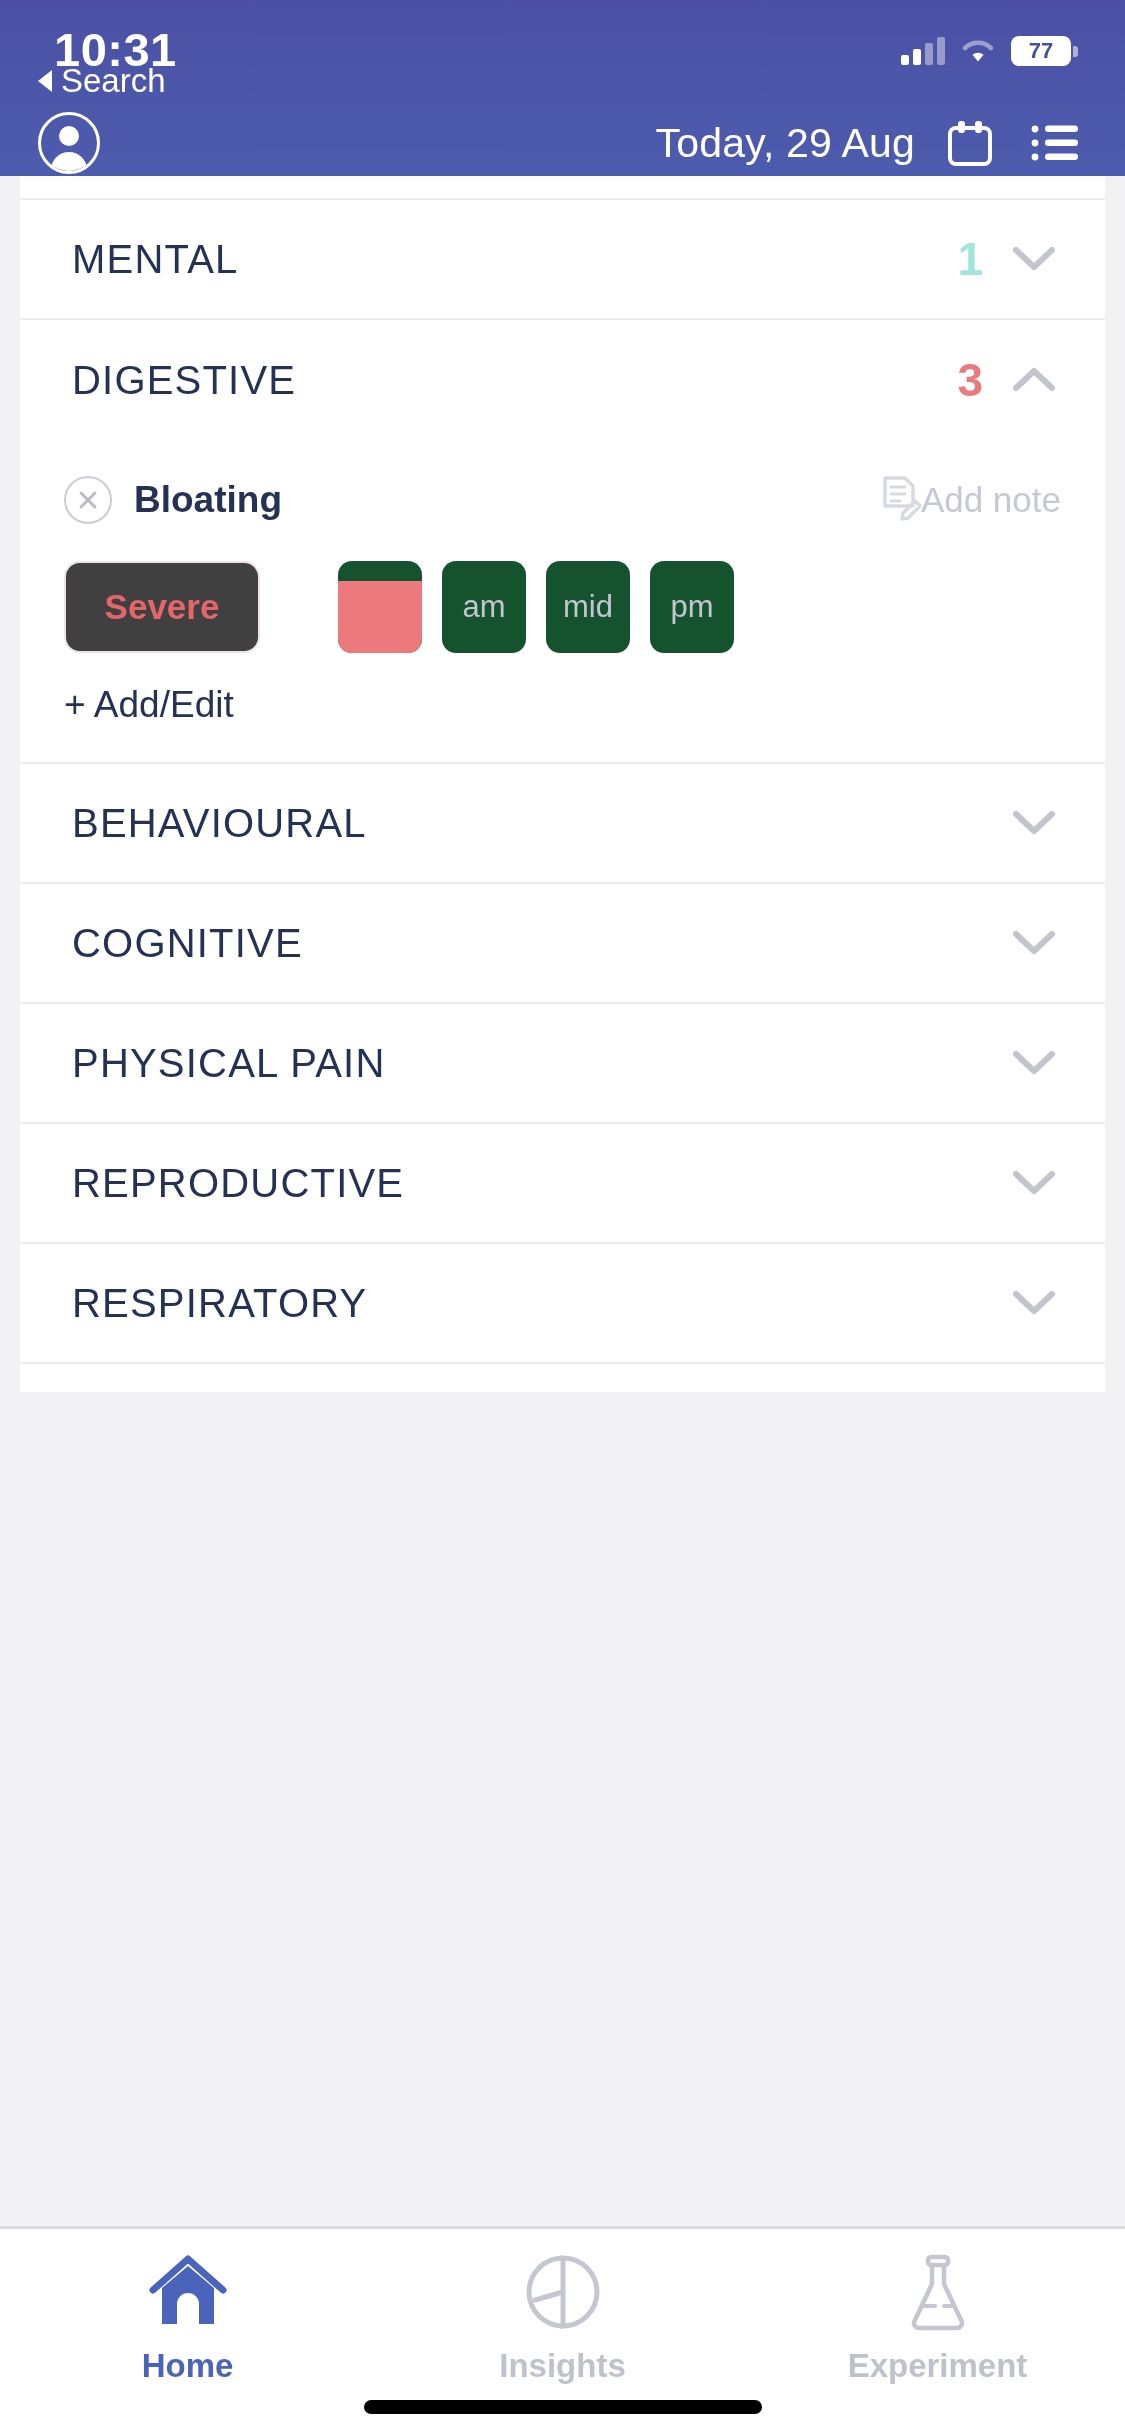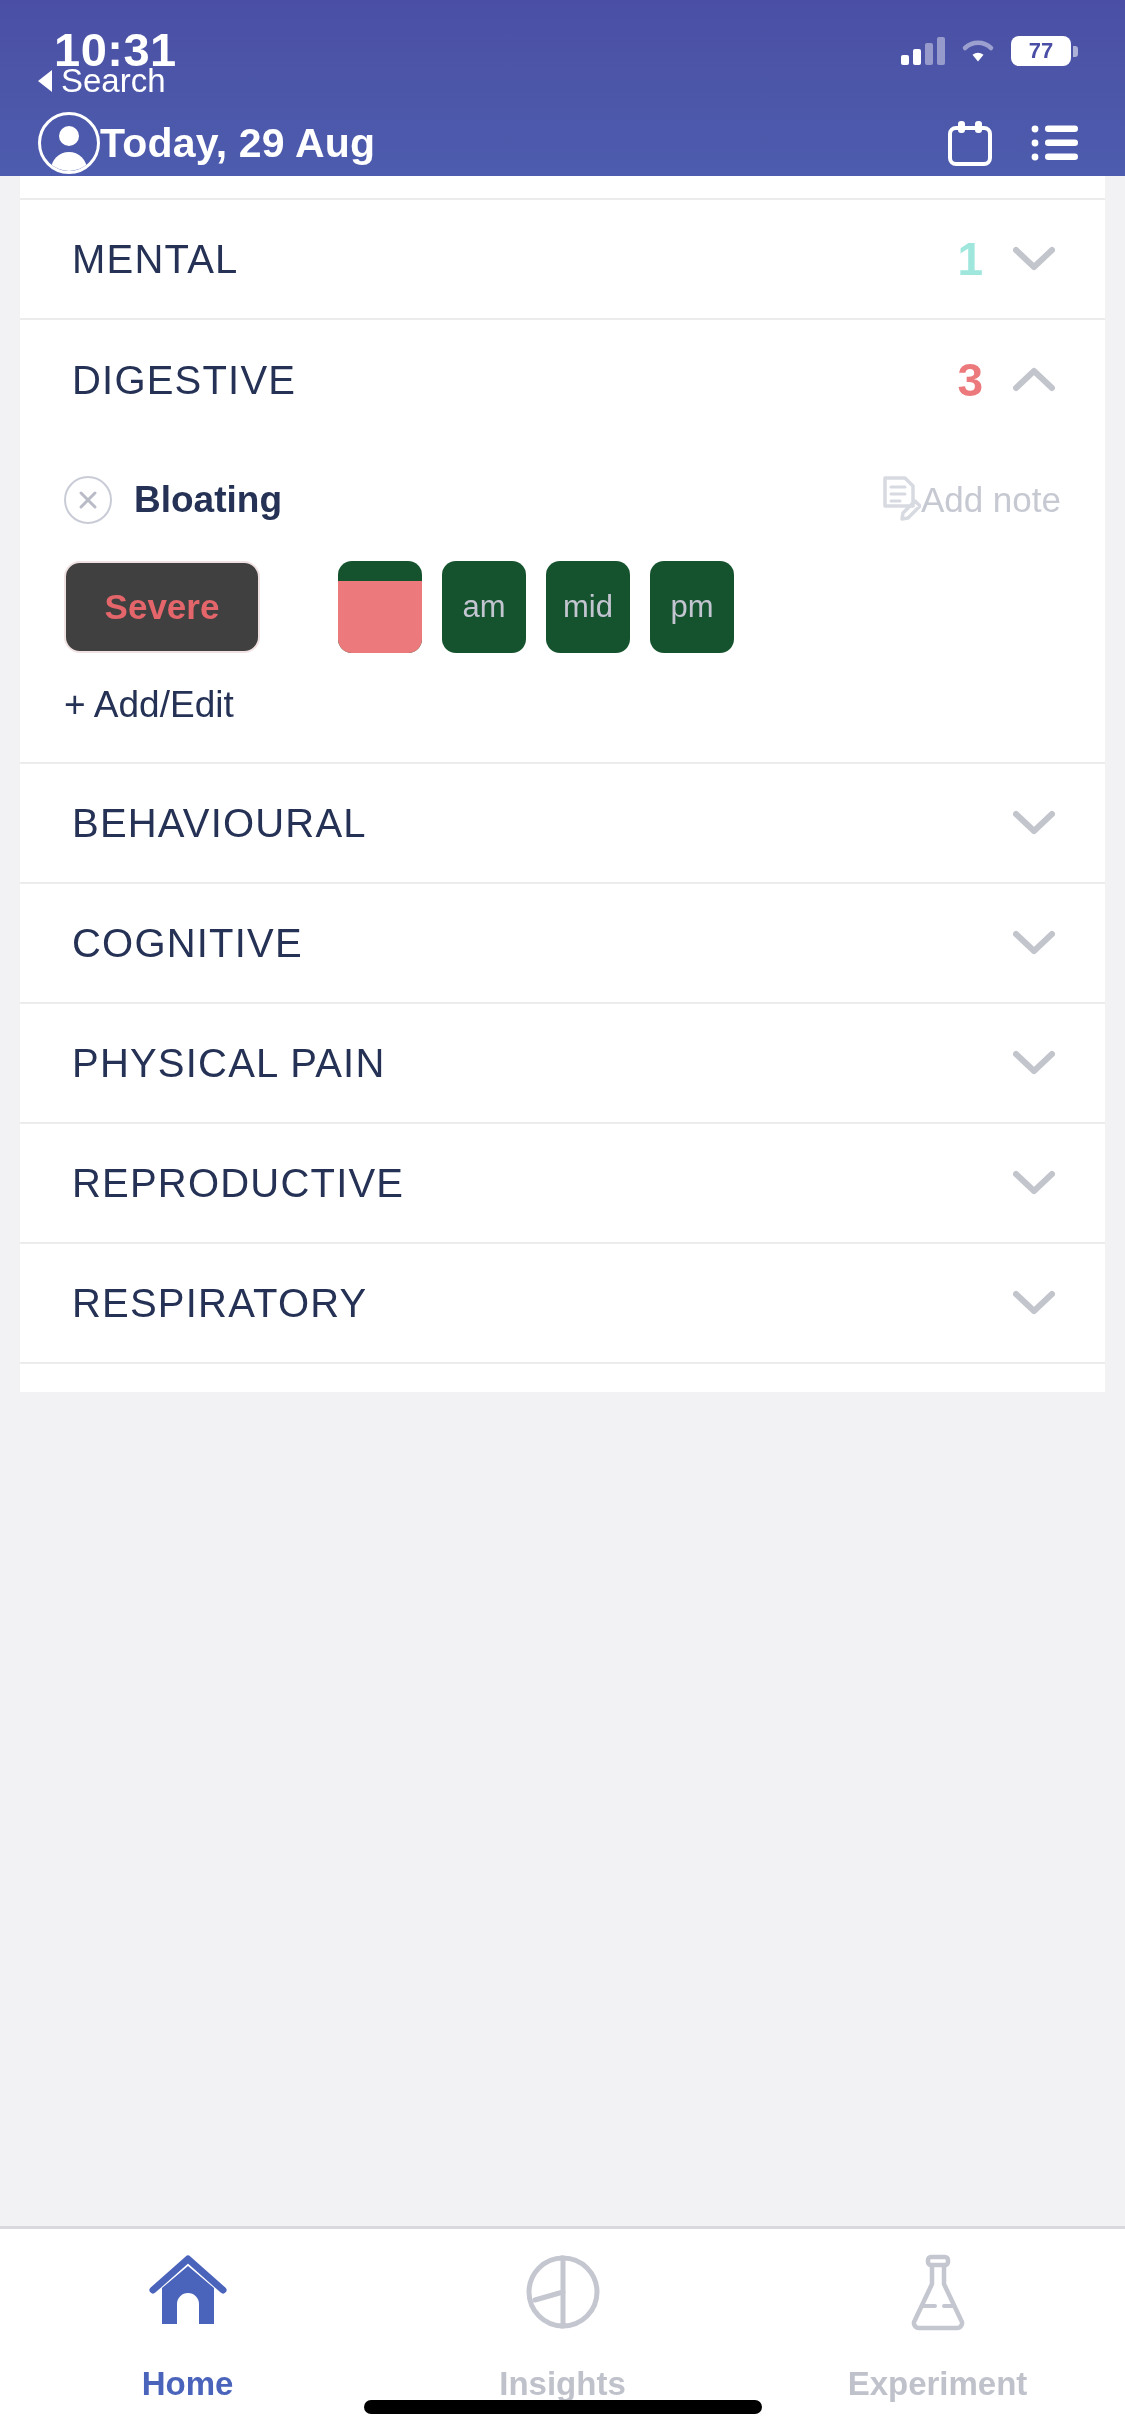--- a/index.html
+++ b/index.html
@@ -64,21 +64,21 @@
   }
   .avatar::before {
     content:''; position:absolute; left:50%; top:11px; transform:translateX(-50%);
     width:20px; height:20px; border-radius:50%; background:#fff;
   }
   .avatar::after {
     content:''; position:absolute; left:50%; top:37px; transform:translateX(-50%);
     width:36px; height:30px; border-radius:18px 18px 0 0; background:#fff;
   }
   .nav-title {
-    flex:1; color:#fff; font-size:41px; font-weight:700;
+    flex:1; text-align:right; color:#fff; font-size:41px; font-weight:400;
     padding-right:32px; letter-spacing:0.2px;
   }
   .nav-icons { display:flex; align-items:center; gap:38px; }
   .ico-cal { width:46px; height:48px; position:relative; }
   .ico-list { width:48px; height:40px; }
 
   
   .datestrip {
     background:#4d5cae; height:103px; flex:0 0 103px;
     display:flex; align-items:center; gap:20px;
@@ -165,21 +165,21 @@
   }
 
   
   .card.bottom { height:28px; border-bottom:none; }
 
   
   .tabbar {
     flex:0 0 210px; background:#fff; border-top:3px solid #d9d9de;
     display:flex; align-items:flex-start; padding-top:22px;
   }
-  .tab { flex:1; display:flex; flex-direction:column; align-items:center; gap:32px; }
+  .tab { flex:1; display:flex; flex-direction:column; align-items:center; gap:14px; }
   .tab-label { font-size:33px; font-weight:700; color:#c0c2cb; }
   .tab.active .tab-label { color:#4a63bb; font-weight:700; }
   .tab-icon { height:82px; display:flex; align-items:center; justify-content:center; }
 
   .homebar {
     position:absolute; left:50%; transform:translateX(-50%); bottom:22px;
     width:398px; height:14px; border-radius:7px; background:#000;
   }
 </style>
 </head>

